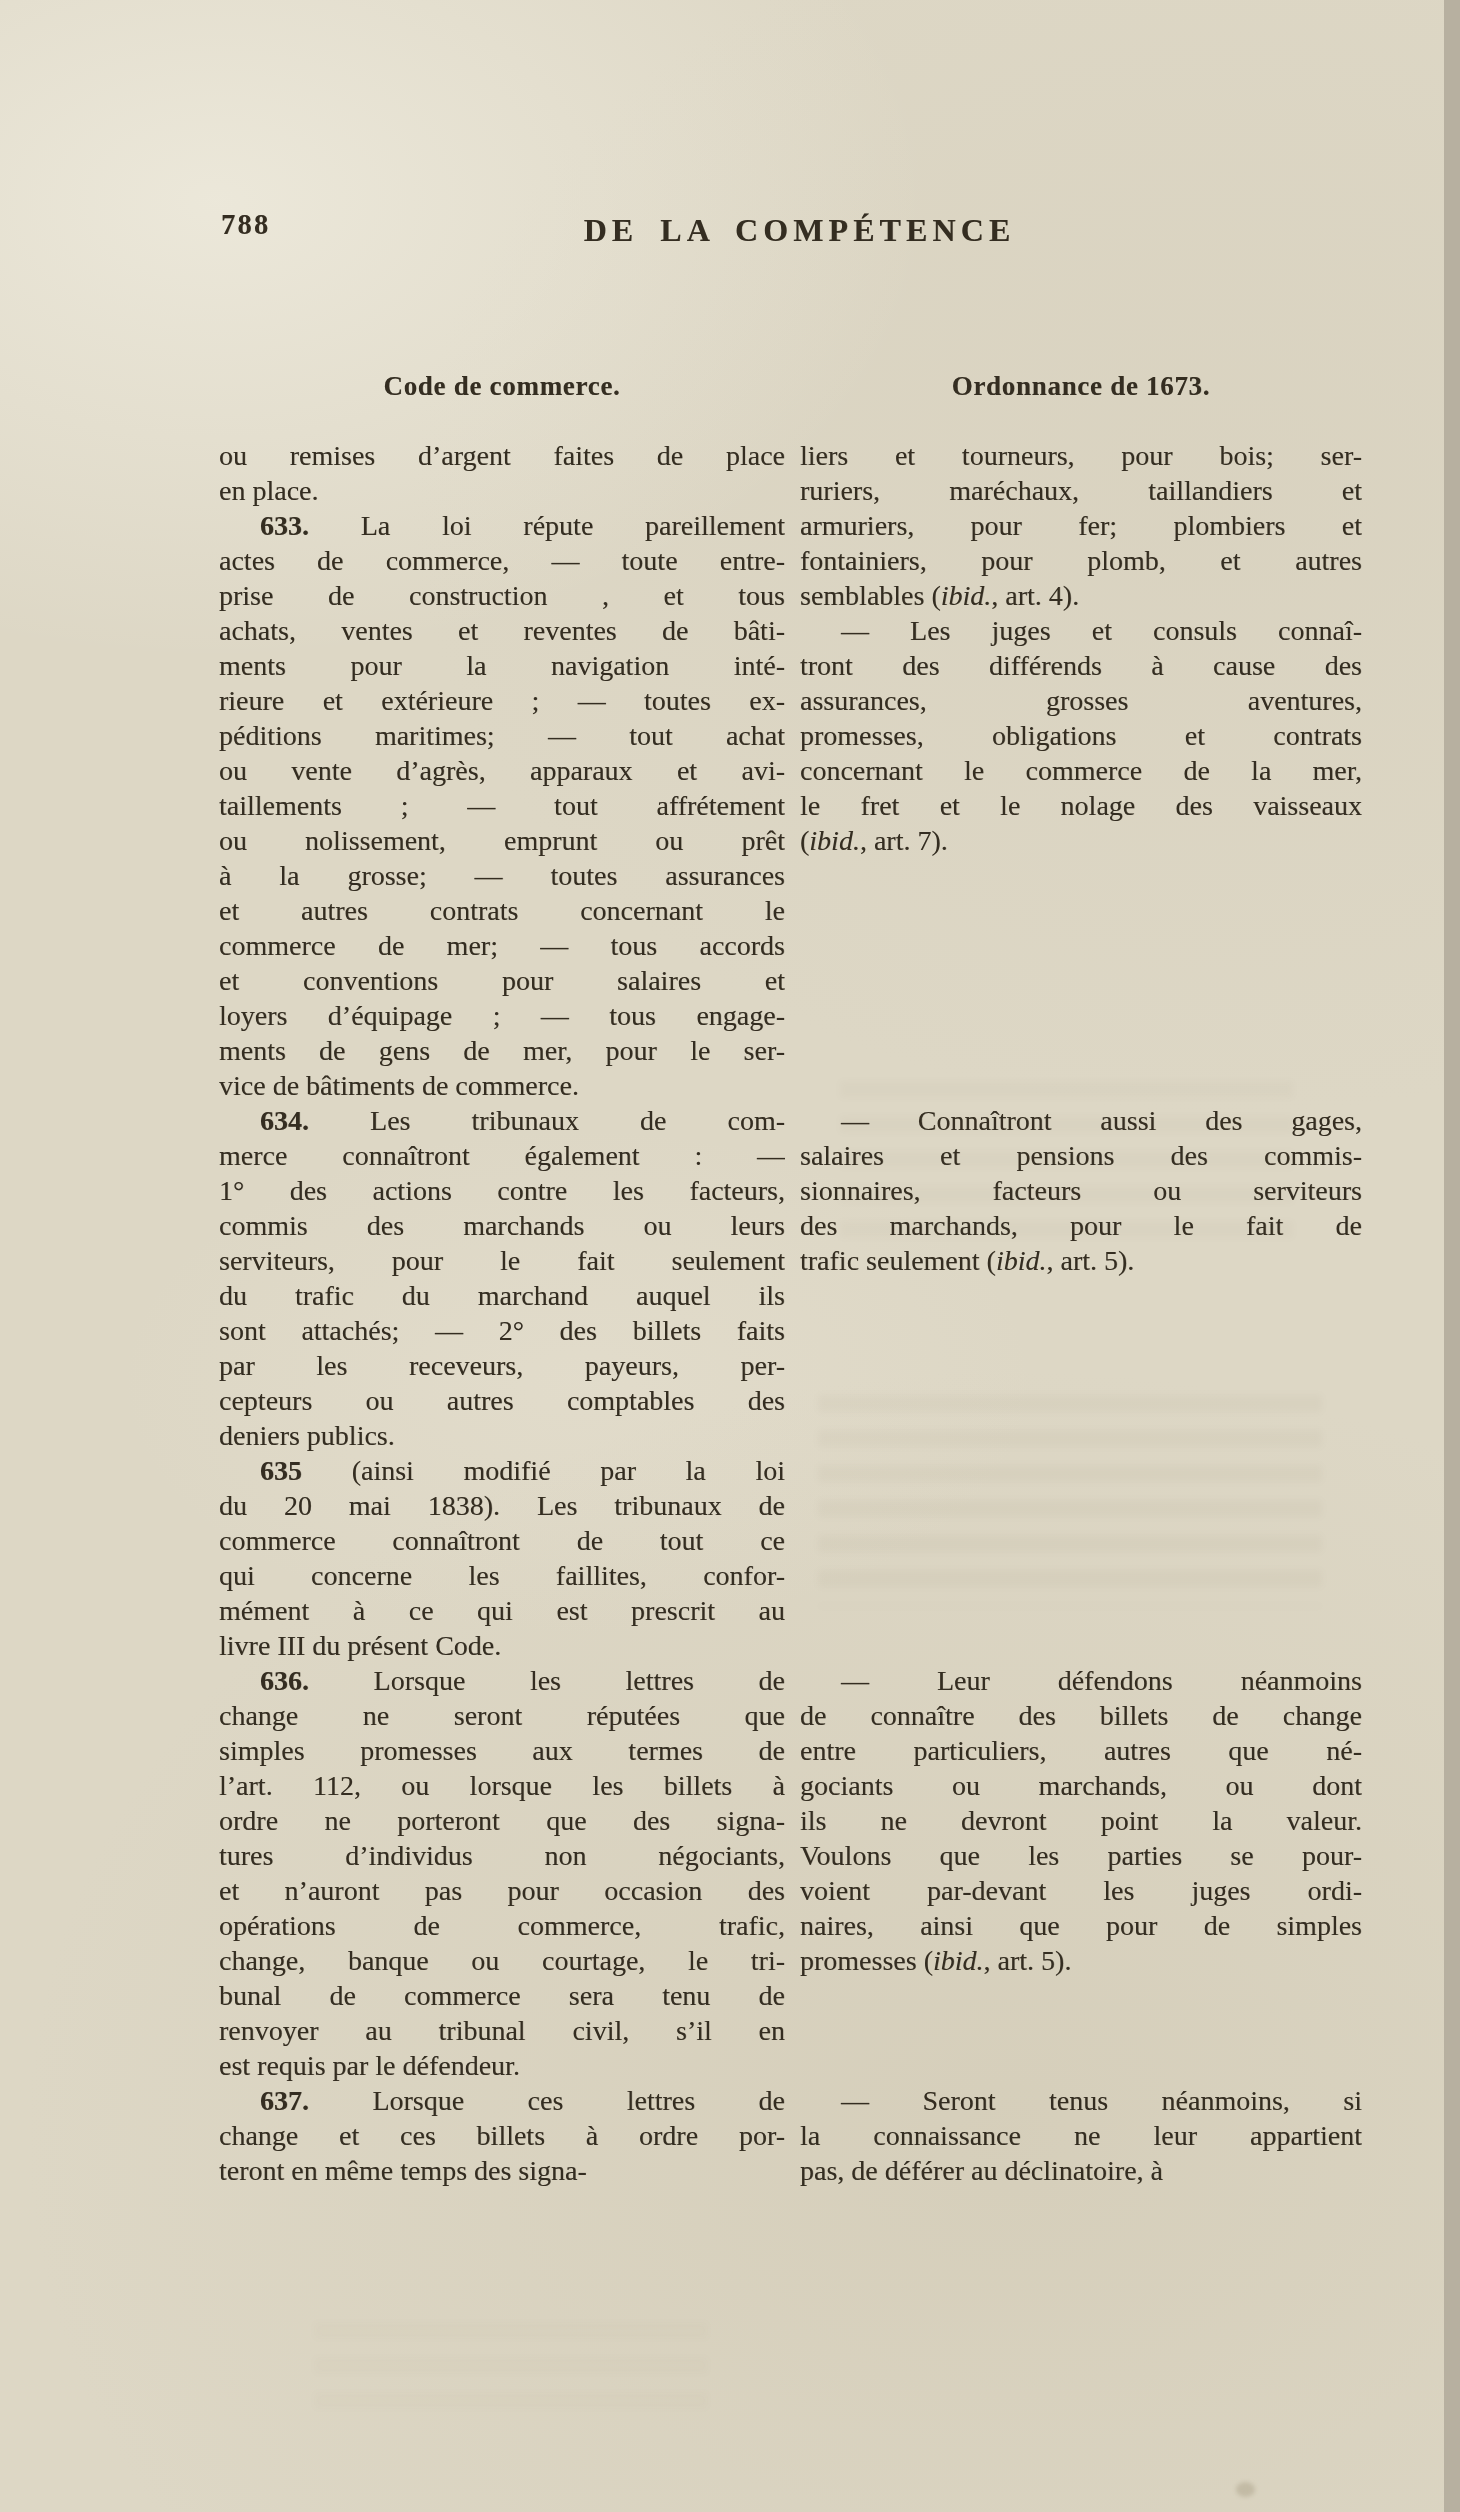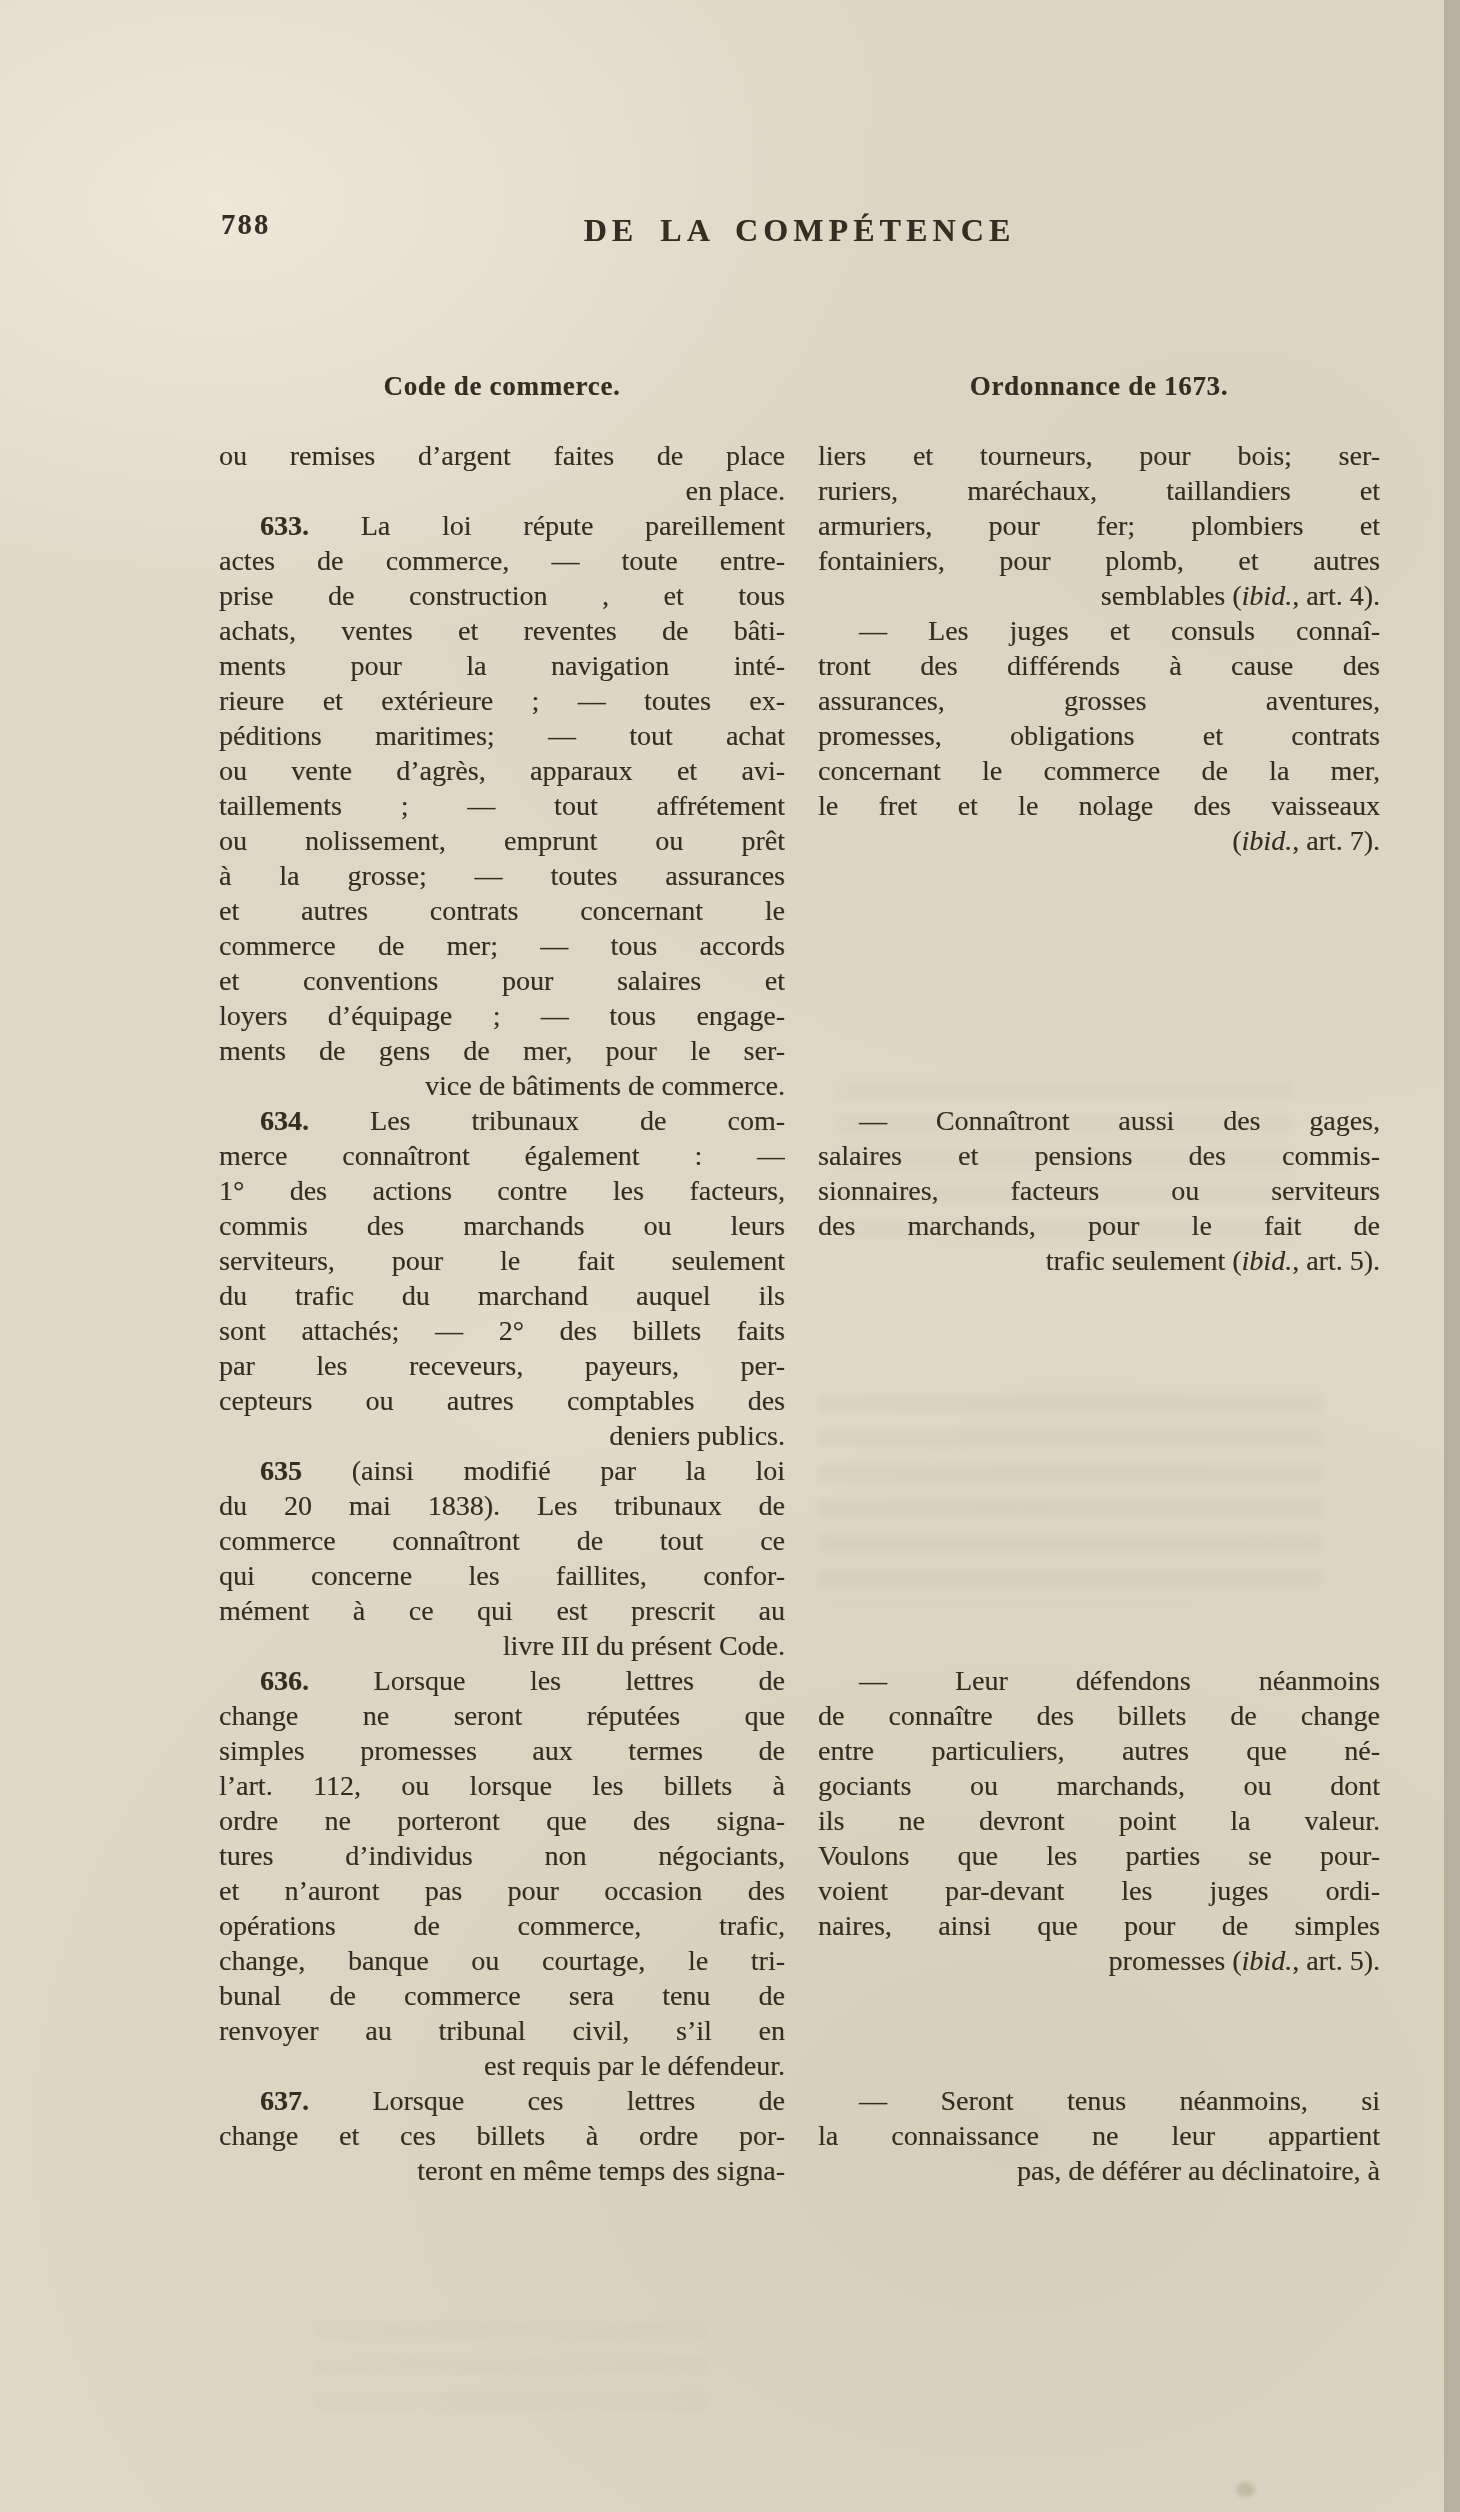--- a/index.html
+++ b/index.html
@@ -21,34 +21,34 @@
     font-size:28.5px; font-weight:bold; letter-spacing:2.2px;
   }
   .running-title {
     position:absolute; left:219px; top:212px; width:1161px;
     text-align:center; font-size:32px; font-weight:bold;
     letter-spacing:5.1px; word-spacing:8.8px;
   }
 
   .textblock {
     position:absolute; left:219px; top:369px; width:1161px;
-    display:grid; grid-template-columns:566px 562px; column-gap:33px;
+    display:grid; grid-template-columns:566px 562px; column-gap:15px;
   }
   .col-heading {
     font-size:27px; font-weight:bold; letter-spacing:0.7px;
     height:35px; line-height:35px; text-align:center; margin-bottom:34px;
   }
   .cell { }
   .para { }
   .jline {
     height:35px; line-height:35px; overflow:hidden;
     text-align:justify; font-size:28px;
   }
   .jline::after { content:""; display:inline-block; width:100%; height:0; vertical-align:top; }
-  .jline.last { text-align:right; }
+  .jline.last { text-align:left; }
   .jline.last::after { content:none; }
   .para.indent .jline:first-child { text-indent:41px; }
 
   .ghost {
     position:absolute; pointer-events:none;
     background:repeating-linear-gradient(180deg, rgba(110,98,74,0.55) 0 17.5px, rgba(110,98,74,0) 17.5px 35px);
     filter:blur(3.7px);
   }
   .ghost.g1 { left:840px; top:1081px; width:453px; height:161px; opacity:0.06; }
   .ghost.g2 { left:818px; top:1395px; width:504px; height:212px; opacity:0.08; }

